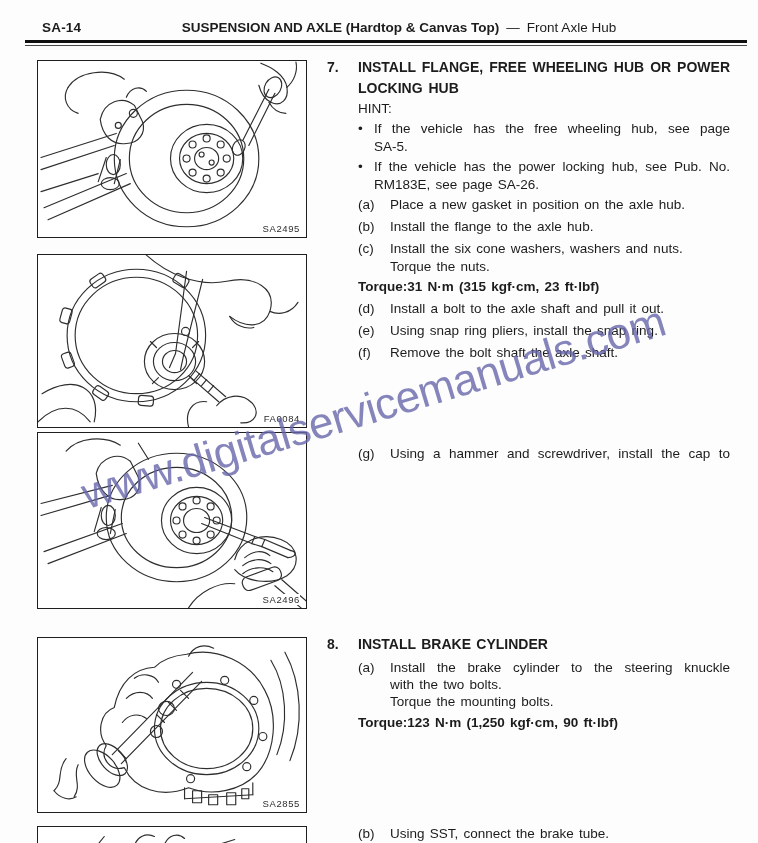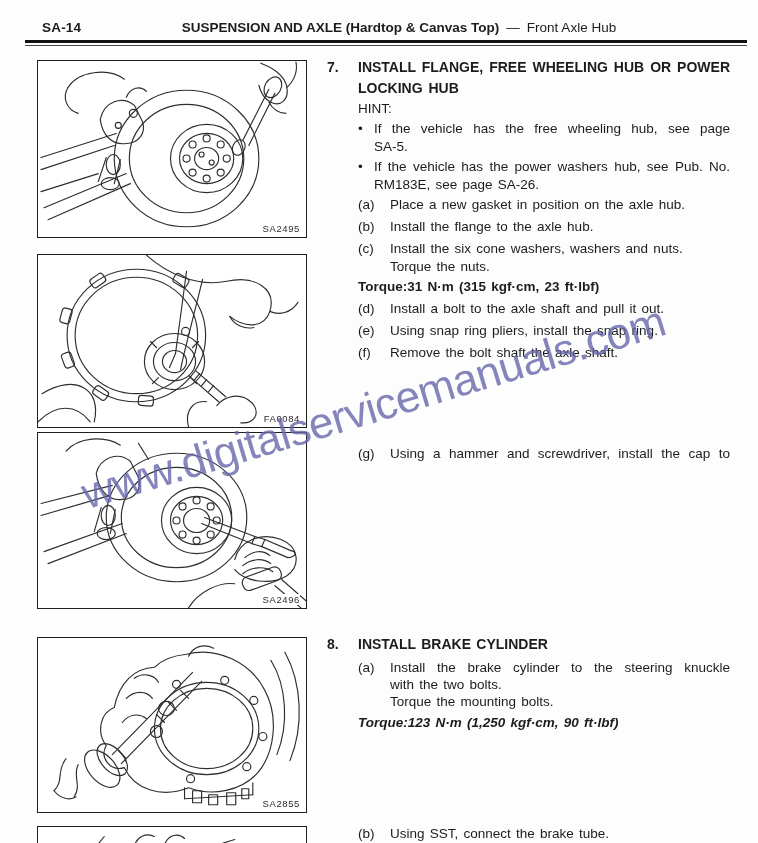--- a/index.html
+++ b/index.html
@@ -37,21 +37,21 @@
   .bullet{display:flex;margin-left:31px;margin-top:2px;}
   .bm{flex:0 0 16px;}
   .bt{flex:1;}
   .step{display:flex;margin-left:31px;margin-top:4px;}
   .step.first{margin-top:2px;}
   .sl{flex:0 0 32px;}
   .stx{flex:1;}
   .lh17{line-height:17px;}
   .torque{margin-left:31px;margin-top:2px;font-weight:bold;}
   .torque .tv{margin-left:0;}
-  .mt4{margin-top:4px;font-style:italic;}
+  .mt4{margin-top:4px;}
   .mt5{margin-top:5px;}
   .r7{top:57px;}
   .rg{top:443px;}
   .r8{top:634px;}
   .r8b{top:823px;}
   
   .watermark{
     position:absolute;left:83px;top:472px;z-index:6;
     transform:rotate(-16.8deg);transform-origin:0 50%;
     font-size:44px;line-height:46px;letter-spacing:-0.5px;
@@ -246,21 +246,21 @@
     <div class="bullet">
       <div class="bm">•</div>
       <div class="bt">
         <div class="st">If the vehicle has the free wheeling hub, see page</div>
         <div>SA-5.</div>
       </div>
     </div>
     <div class="bullet">
       <div class="bm">•</div>
       <div class="bt">
-        <div class="st">If the vehicle has the power washers hub, see Pub. No.</div>
+        <div class="st">If the vehicle has the power locking hub, see Pub. No.</div>
         <div>RM183E, see page SA-26.</div>
       </div>
     </div>
     <div class="step first">
       <div class="sl">(a)</div>
       <div class="stx">Place a new gasket in position on the axle hub.</div>
     </div>
     <div class="step">
       <div class="sl">(b)</div>
       <div class="stx">Install the flange to the axle hub.</div>

